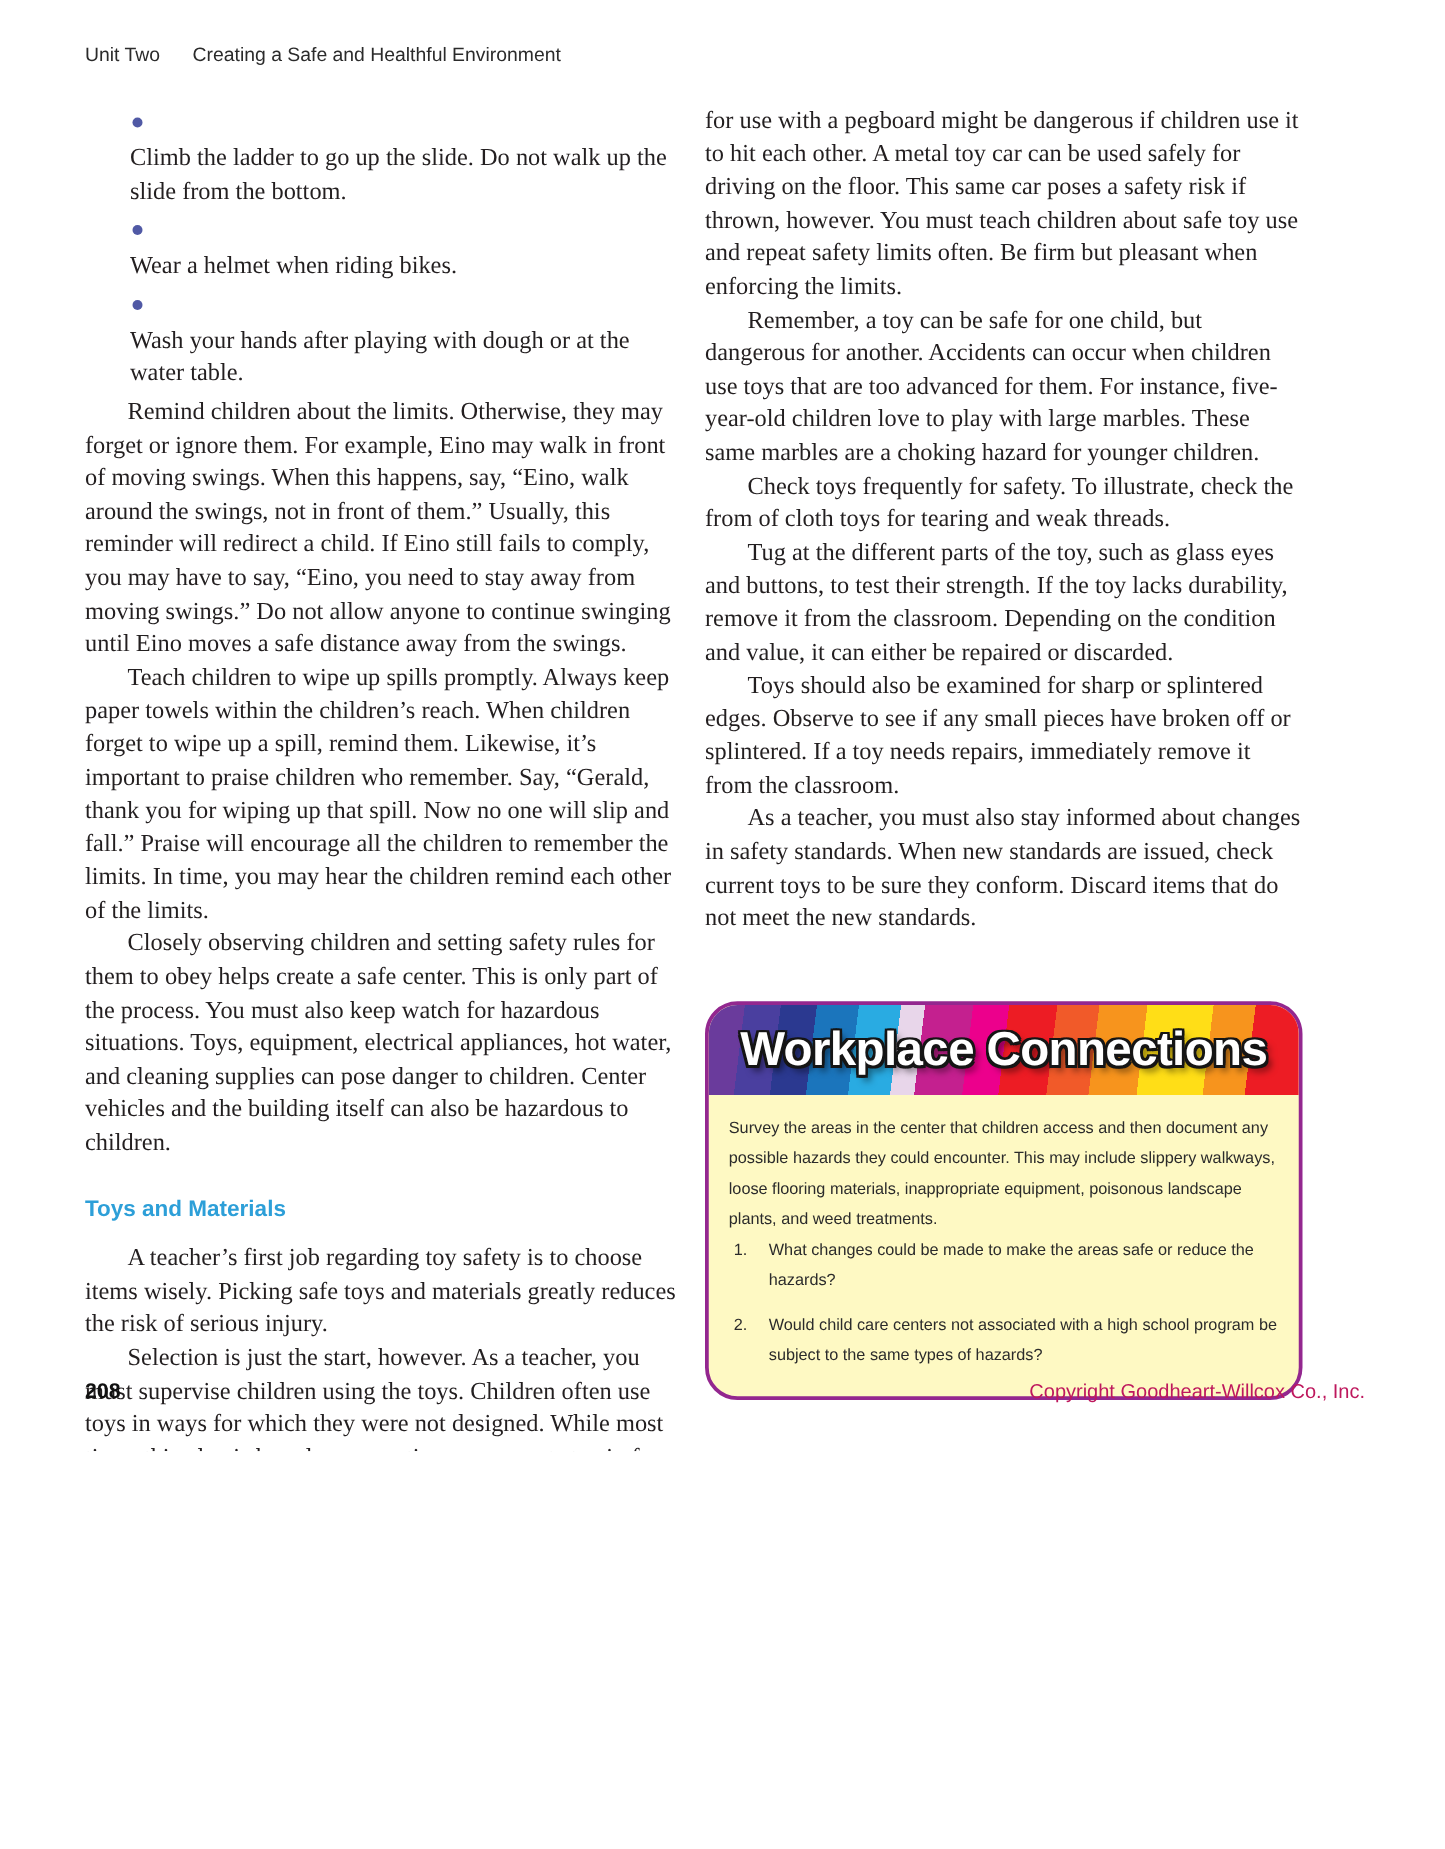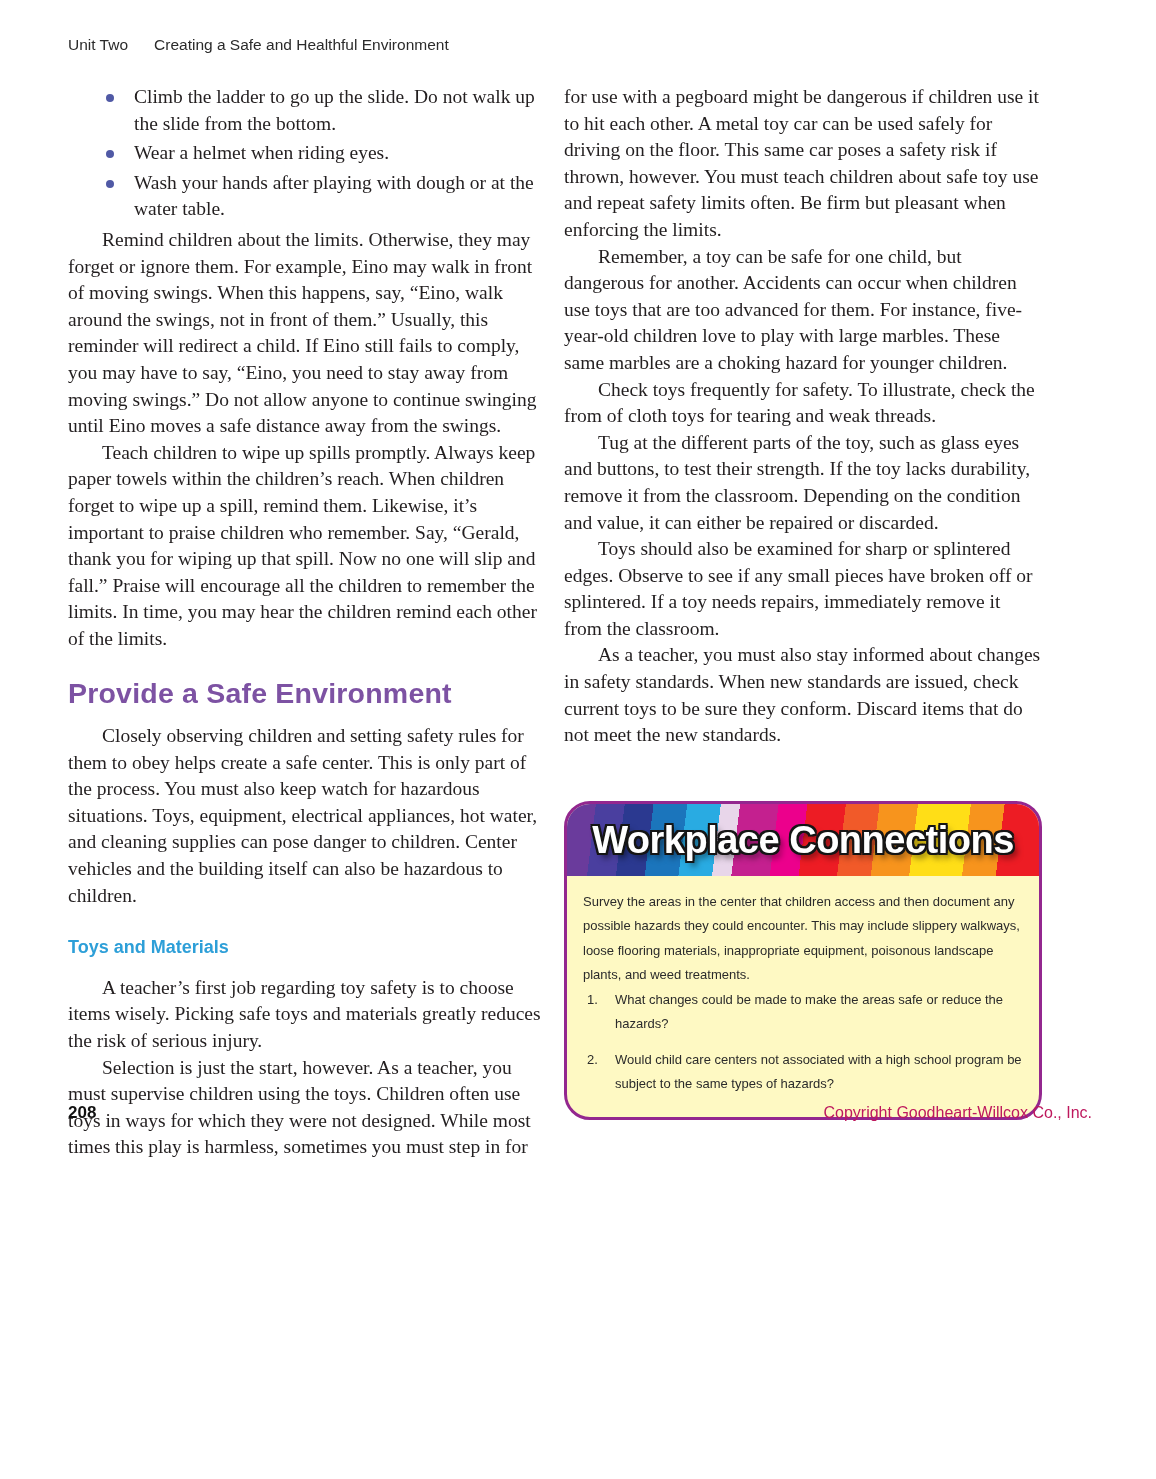--- a/index.html
+++ b/index.html
@@ -29,21 +29,21 @@
     gap: 18px;
   }
   .col {
     width: 478px;
     font-size: 19.5px;
     line-height: 26.6px;
   }
   .col p { margin: 0; }
   p.indent { text-indent: 34px; }
   .bullets { margin-bottom: 4px; }
-  .bullet { display: flex; padding-left: 36px; margin-bottom: 3px; }
+  .bullet { display: flex; padding-left: 36px; margin-bottom: 3px; flex-direction: column; }
   .bullet .dot { flex: 0 0 30px; position: relative; }
   .bullet .dot::before {
     content: "";
     position: absolute;
     top: 10px; left: 2px;
     width: 8px; height: 8px;
     border-radius: 50%;
     background: var(--bullet, #5059a5);
   }
   .bullet .btxt { flex: 1; }
@@ -141,32 +141,31 @@
 
     <div class="col">
 
       <div class="bullets">
         <div class="bullet">
           <span class="dot"></span>
           <span class="btxt">Climb the ladder to go up the slide. Do not walk up the slide from the bottom.</span>
         </div>
         <div class="bullet">
           <span class="dot"></span>
-          <span class="btxt">Wear a helmet when riding eyes.</span>
+          <span class="btxt">Wear a helmet when riding bikes.</span>
         </div>
         <div class="bullet">
           <span class="dot"></span>
           <span class="btxt">Wash your hands after playing with dough or at the water table.</span>
         </div>
       </div>
 
       <p class="indent">Remind children about the limits. Otherwise, they may forget or ignore them. For example, Eino may walk in front of moving swings. When this happens, say, “Eino, walk around the swings, not in front of them.” Usually, this reminder will redirect a child. If Eino still fails to comply, you may have to say, “Eino, you need to stay away from moving swings.” Do not allow anyone to continue swinging until Eino moves a safe distance away from the swings.</p>
       <p class="indent">Teach children to wipe up spills promptly. Always keep paper towels within the children’s reach. When children forget to wipe up a spill, remind them. Likewise, it’s important to praise children who remember. Say, “Gerald, thank you for wiping up that spill. Now no one will slip and fall.” Praise will encourage all the children to remember the limits. In time, you may hear the children remind each other of the limits.</p>
 
-      <h1 class="sect">Provide a Safe Environment</h1>
 
       <p class="indent">Closely observing children and setting safety rules for them to obey helps create a safe center. This is only part of the process. You must also keep watch for hazardous situations. Toys, equipment, electrical appliances, hot water, and cleaning supplies can pose danger to children. Center vehicles and the building itself can also be hazardous to children.</p>
 
       <h2 class="sub">Toys and Materials</h2>
 
       <p class="indent">A teacher’s first job regarding toy safety is to choose items wisely. Picking safe toys and materials greatly reduces the risk of serious injury.</p>
       <p class="indent">Selection is just the start, however. As a teacher, you must supervise children using the toys. Children often use toys in ways for which they were not designed. While most times this play is harmless, sometimes you must step in for safety reasons. For instance, a wooden mallet</p>
 
     </div>
 

